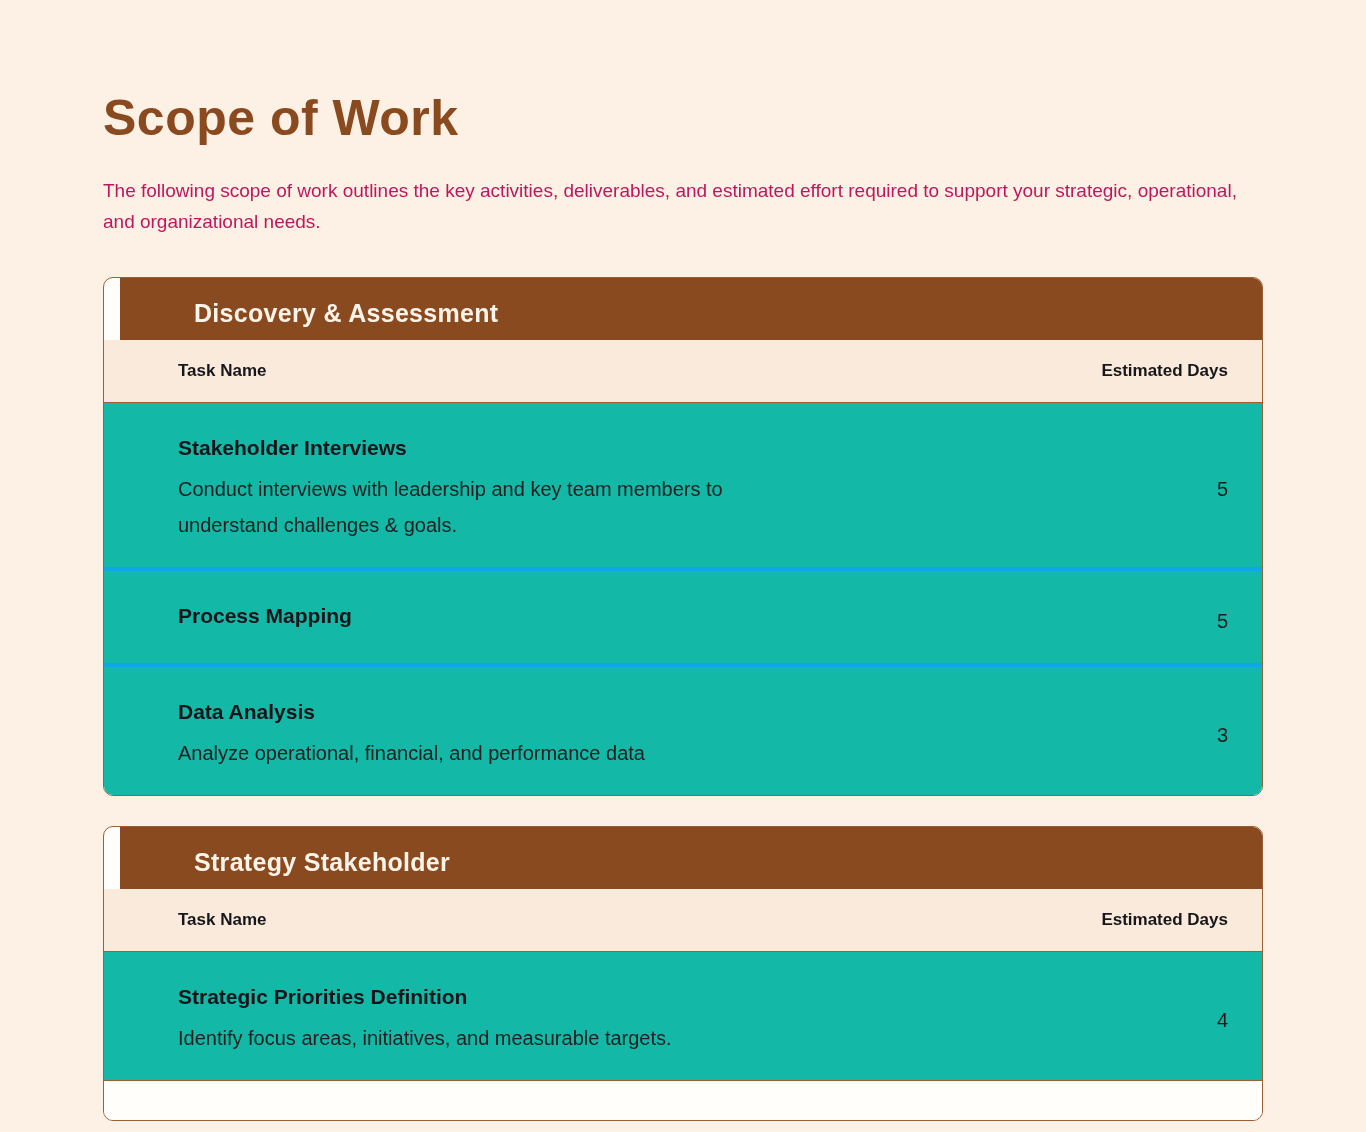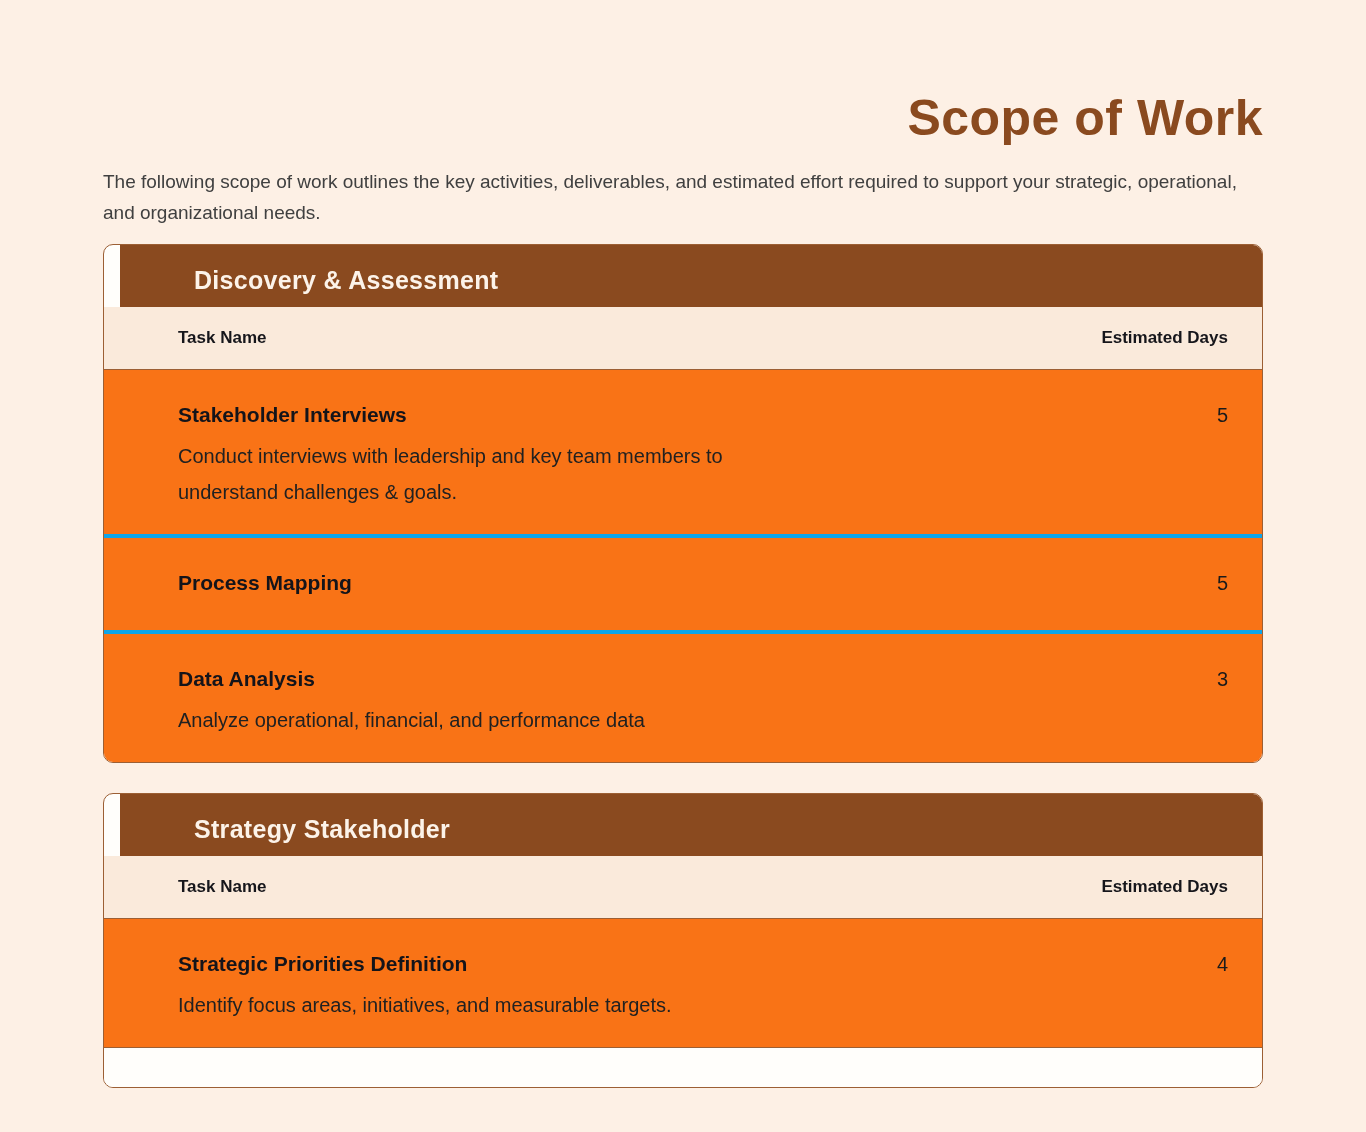--- a/index.html
+++ b/index.html
@@ -14,33 +14,32 @@
     height: 1132px;
     overflow: hidden;
     background: #fdf0e5;
     position: relative;
   }
   .content {
     width: 1366px;
     padding: 90px 103px 0 103px;
   }
   .doc-title {
-    margin: 0 0 20px 0;
+    margin: 0 0 29px 0;
     font-size: 50px;
     line-height: 56px;
     font-weight: 700;
     color: #8a4a1f;
     letter-spacing: 0.5px;
-    text-align: right;
   }
   .intro {
-    margin: 0 0 16px 0;
+    margin: 0 0 40px 0;
     font-size: 19px;
     line-height: 31px;
-    color: #404040;
+    color: #be185d;
     max-width: 1135px;
   }
   .card {
     border: 1px solid #9c5f34;
     border-radius: 10px;
     overflow: hidden;
     background: #fffefb;
     margin: 0 0 30px 0;
   }
   .card-header {
@@ -65,23 +64,23 @@
     border-bottom: 1px solid #9c5f34;
   }
   .col-label {
     font-size: 17px;
     font-weight: 700;
     color: #16161b;
   }
   .task-row {
     display: flex;
     justify-content: space-between;
-    align-items: flex-start;
+    align-items: center;
     padding: 32px 34px 24px 74px;
-    background: #f97316;
+    background: #14b8a6;
   }
   .task-row + .task-row { border-top: 4px solid #0ea5e9; }
   .task-name {
     font-size: 21px;
     line-height: 26px;
     font-weight: 700;
     color: #14141a;
     margin: 0 0 10px 0;
   }
   .task-desc {

